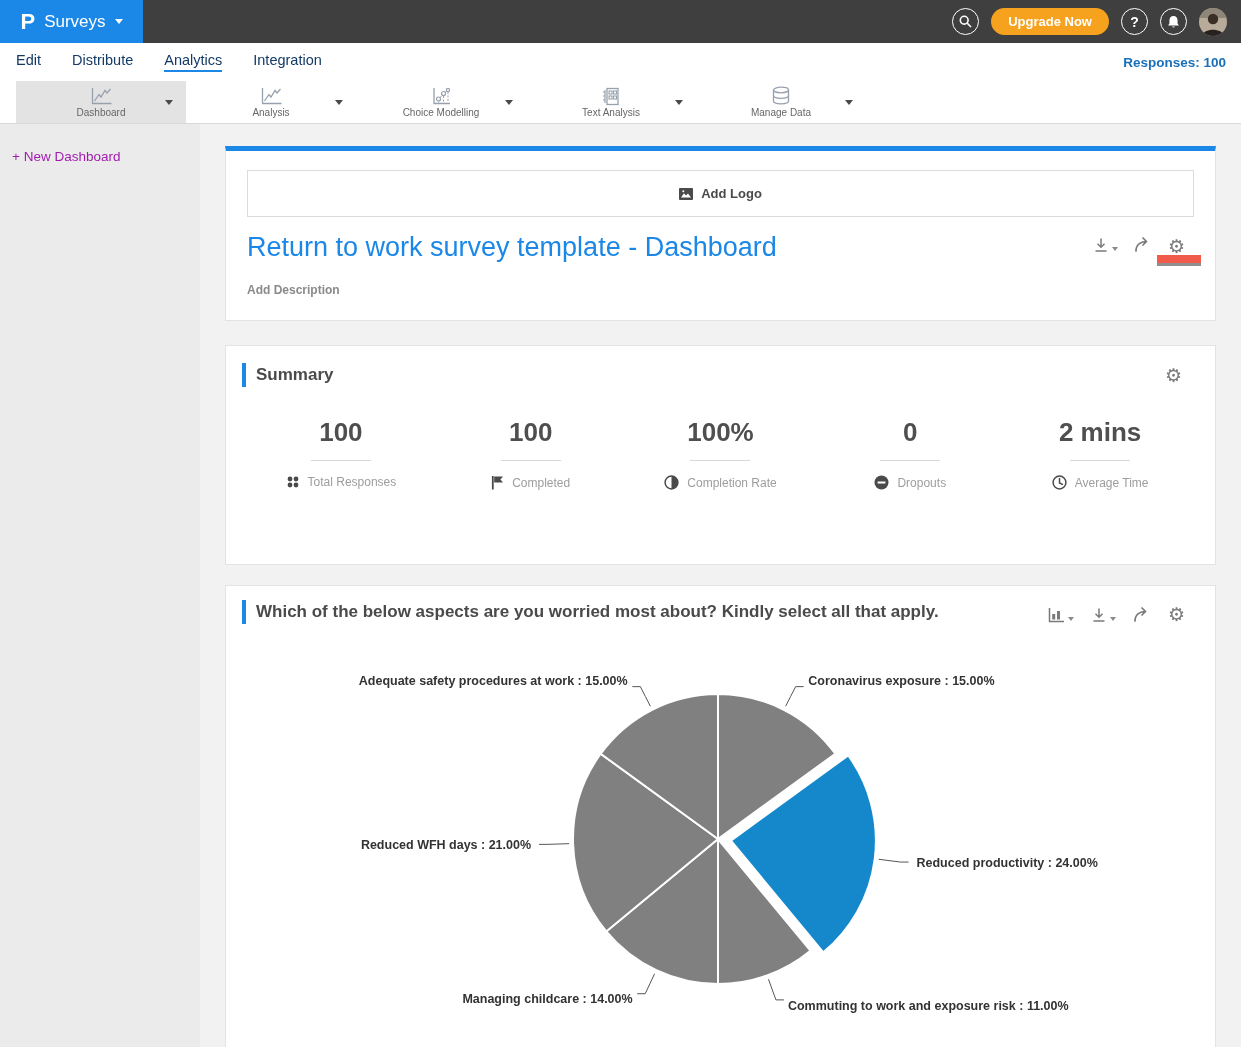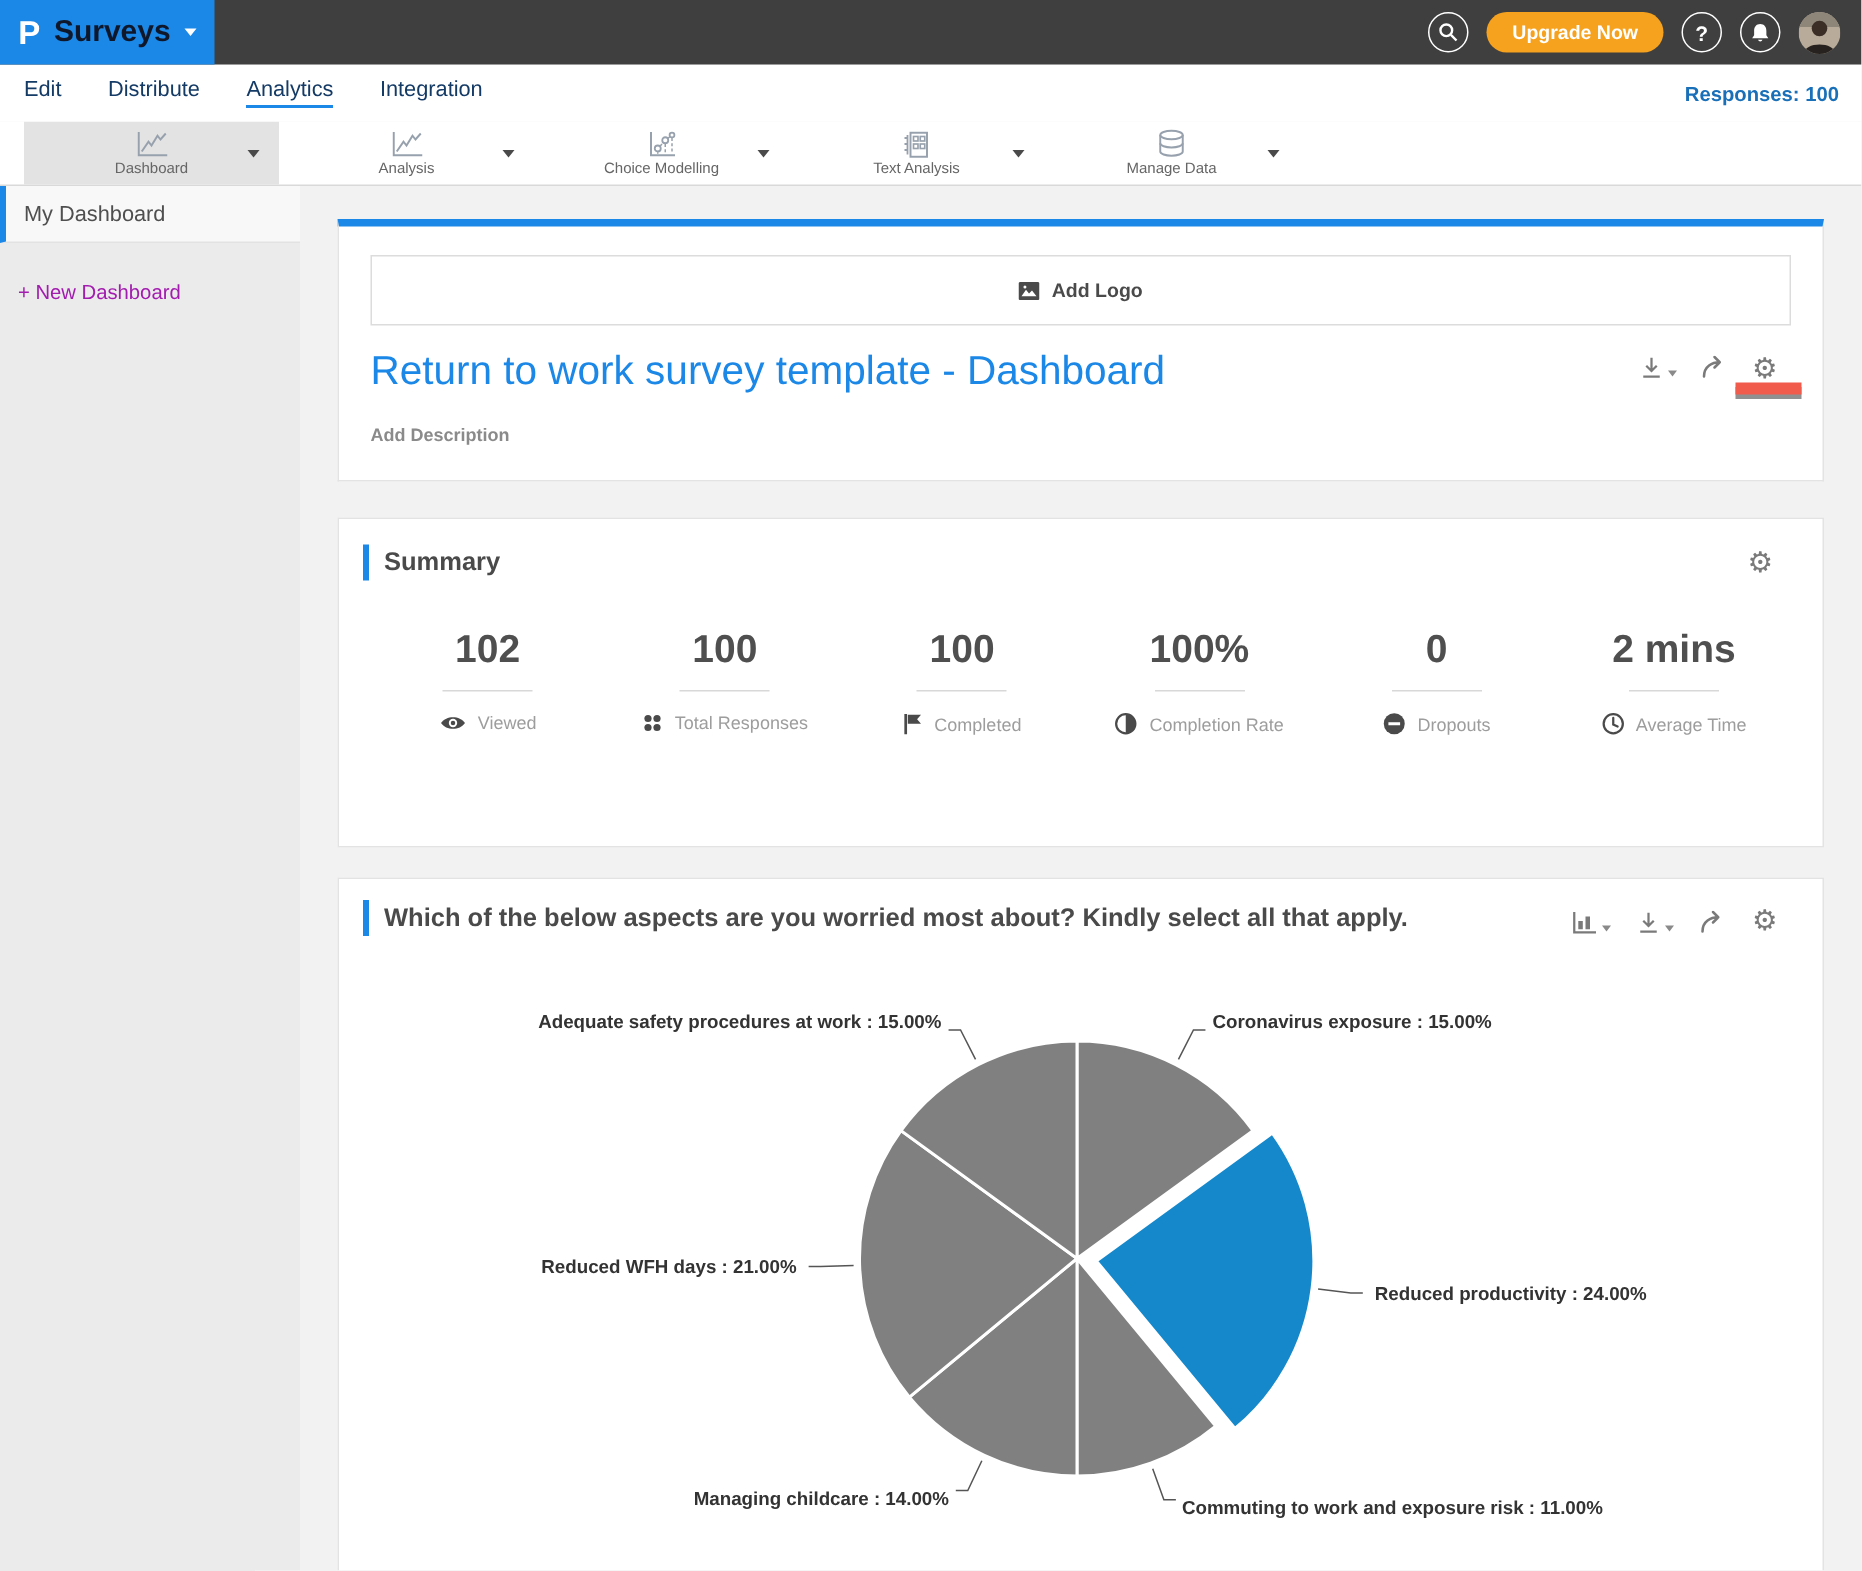--- a/index.html
+++ b/index.html
@@ -4,21 +4,21 @@
 <style>
   html,body{margin:0;padding:0}
   body{
     width:1241px;height:1047px;position:relative;overflow:hidden;
     background:#f2f2f2;font-family:"Liberation Sans",sans-serif;color:#4a4a4a;
   }
   
   .topbar{position:absolute;left:0;top:0;width:100%;height:43px;background:#3f3f3f;display:flex;align-items:center;z-index:10}
   .logo-box{width:143px;height:100%;background:#1b87e6;display:flex;align-items:center;justify-content:center;gap:9px;cursor:pointer;flex:none}
   .logo-p{font-size:22px;font-weight:700;color:#fff;line-height:1}
-  .product{color:#0f172a;font-size:20px;font-weight:700}
+  .product{color:#ffffff;font-size:17px;font-weight:400}
   .caret-w{width:0;height:0;border-left:4px solid transparent;border-right:4px solid transparent;border-top:5px solid #fff}
   .breadcrumb{display:flex;align-items:center;margin-left:28px;gap:11px;font-size:15px;white-space:nowrap}
   .crumb-parent{color:#7eb3de;cursor:pointer}
   .crumb-sep{color:#9a9a9a;font-size:15px}
   .crumb-current{color:#fff}
   .topbar-right{margin-left:auto;display:flex;align-items:center;gap:12px;padding-right:14px}
   .circle-btn{width:27px;height:27px;border:1.5px solid #fff;border-radius:50%;display:flex;align-items:center;justify-content:center;color:#fff;box-sizing:border-box;cursor:pointer;font-weight:700;font-size:14px;flex:none}
   .upgrade{background:#f6a21f;color:#fff;border:none;border-radius:14px;height:27px;padding:0 17px;font-size:13px;font-weight:700;font-family:inherit;cursor:pointer}
   .avatar{width:28px;height:28px;border-radius:50%;overflow:hidden;flex:none;cursor:pointer}
   
@@ -159,23 +159,20 @@
         <ellipse cx="11" cy="4" rx="7.5" ry="2.8" fill="none" stroke="#97a1ad" stroke-width="1.3"></ellipse>
         <path d="M3.5 4 v5.5 c0 1.6 3.4 2.8 7.5 2.8 s7.5-1.2 7.5-2.8 V4" fill="none" stroke="#97a1ad" stroke-width="1.3"></path>
         <path d="M3.5 9.5 v5.5 c0 1.6 3.4 2.8 7.5 2.8 s7.5-1.2 7.5-2.8 V9.5" fill="none" stroke="#97a1ad" stroke-width="1.3"></path>
       </svg>
       <span class="tlabel">Manage Data</span>
       <span class="tcaret"></span>
     </button>
   </div>
 
 <div class="sidebar">
-  <div class="side-item">
-    <span>My Dashboard</span>
-  </div>
   <div class="new-dash">+ New Dashboard</div>
 </div>
 
 <div class="main">
 
   <div class="card header-card">
     <div class="addlogo">
       <svg width="14" height="12" viewBox="0 0 14 12">
           <rect width="14" height="12" rx="1" fill="#4a4a4a"></rect>
           <path d="M2 9.5 L5 5.2 7 7.6 9 5.6 12 9.5 Z" fill="#fff"></path>
@@ -201,32 +198,20 @@
     <div class="gear-highlight" id="gear-highlight" style="background: rgb(240, 91, 76);"></div>
   </div>
 
   <div class="card summary-card">
     <div class="card-head">
       <span class="accent"></span>
       <h2>Summary</h2>
     </div>
     <span class="gear head-gear">⚙</span>
     <div class="stats" id="stats">
-        <div class="stat">
-          <div class="stat-value">102</div>
-          <div class="stat-div"></div>
-          <div class="stat-label">
-            <svg width="18" height="12" viewBox="0 0 18 12">
-              <path d="M1 6 C4.5 0.8 13.5 0.8 17 6 C13.5 11.2 4.5 11.2 1 6 Z" fill="#4a4a4a"></path>
-              <circle cx="9" cy="6" r="2.8" fill="#fff"></circle>
-              <circle cx="9" cy="6" r="1.5" fill="#4a4a4a"></circle>
-            </svg>
-            <span>Viewed</span>
-          </div>
-        </div>
         <div class="stat">
           <div class="stat-value">100</div>
           <div class="stat-div"></div>
           <div class="stat-label">
             <svg width="14" height="14" viewBox="0 0 14 14">
               <circle cx="4" cy="4" r="2.4" fill="#4a4a4a"></circle>
               <circle cx="10" cy="4" r="2.4" fill="#4a4a4a"></circle>
               <circle cx="4" cy="10" r="2.4" fill="#4a4a4a"></circle>
               <circle cx="10" cy="10" r="2.4" fill="#4a4a4a"></circle>
             </svg>

